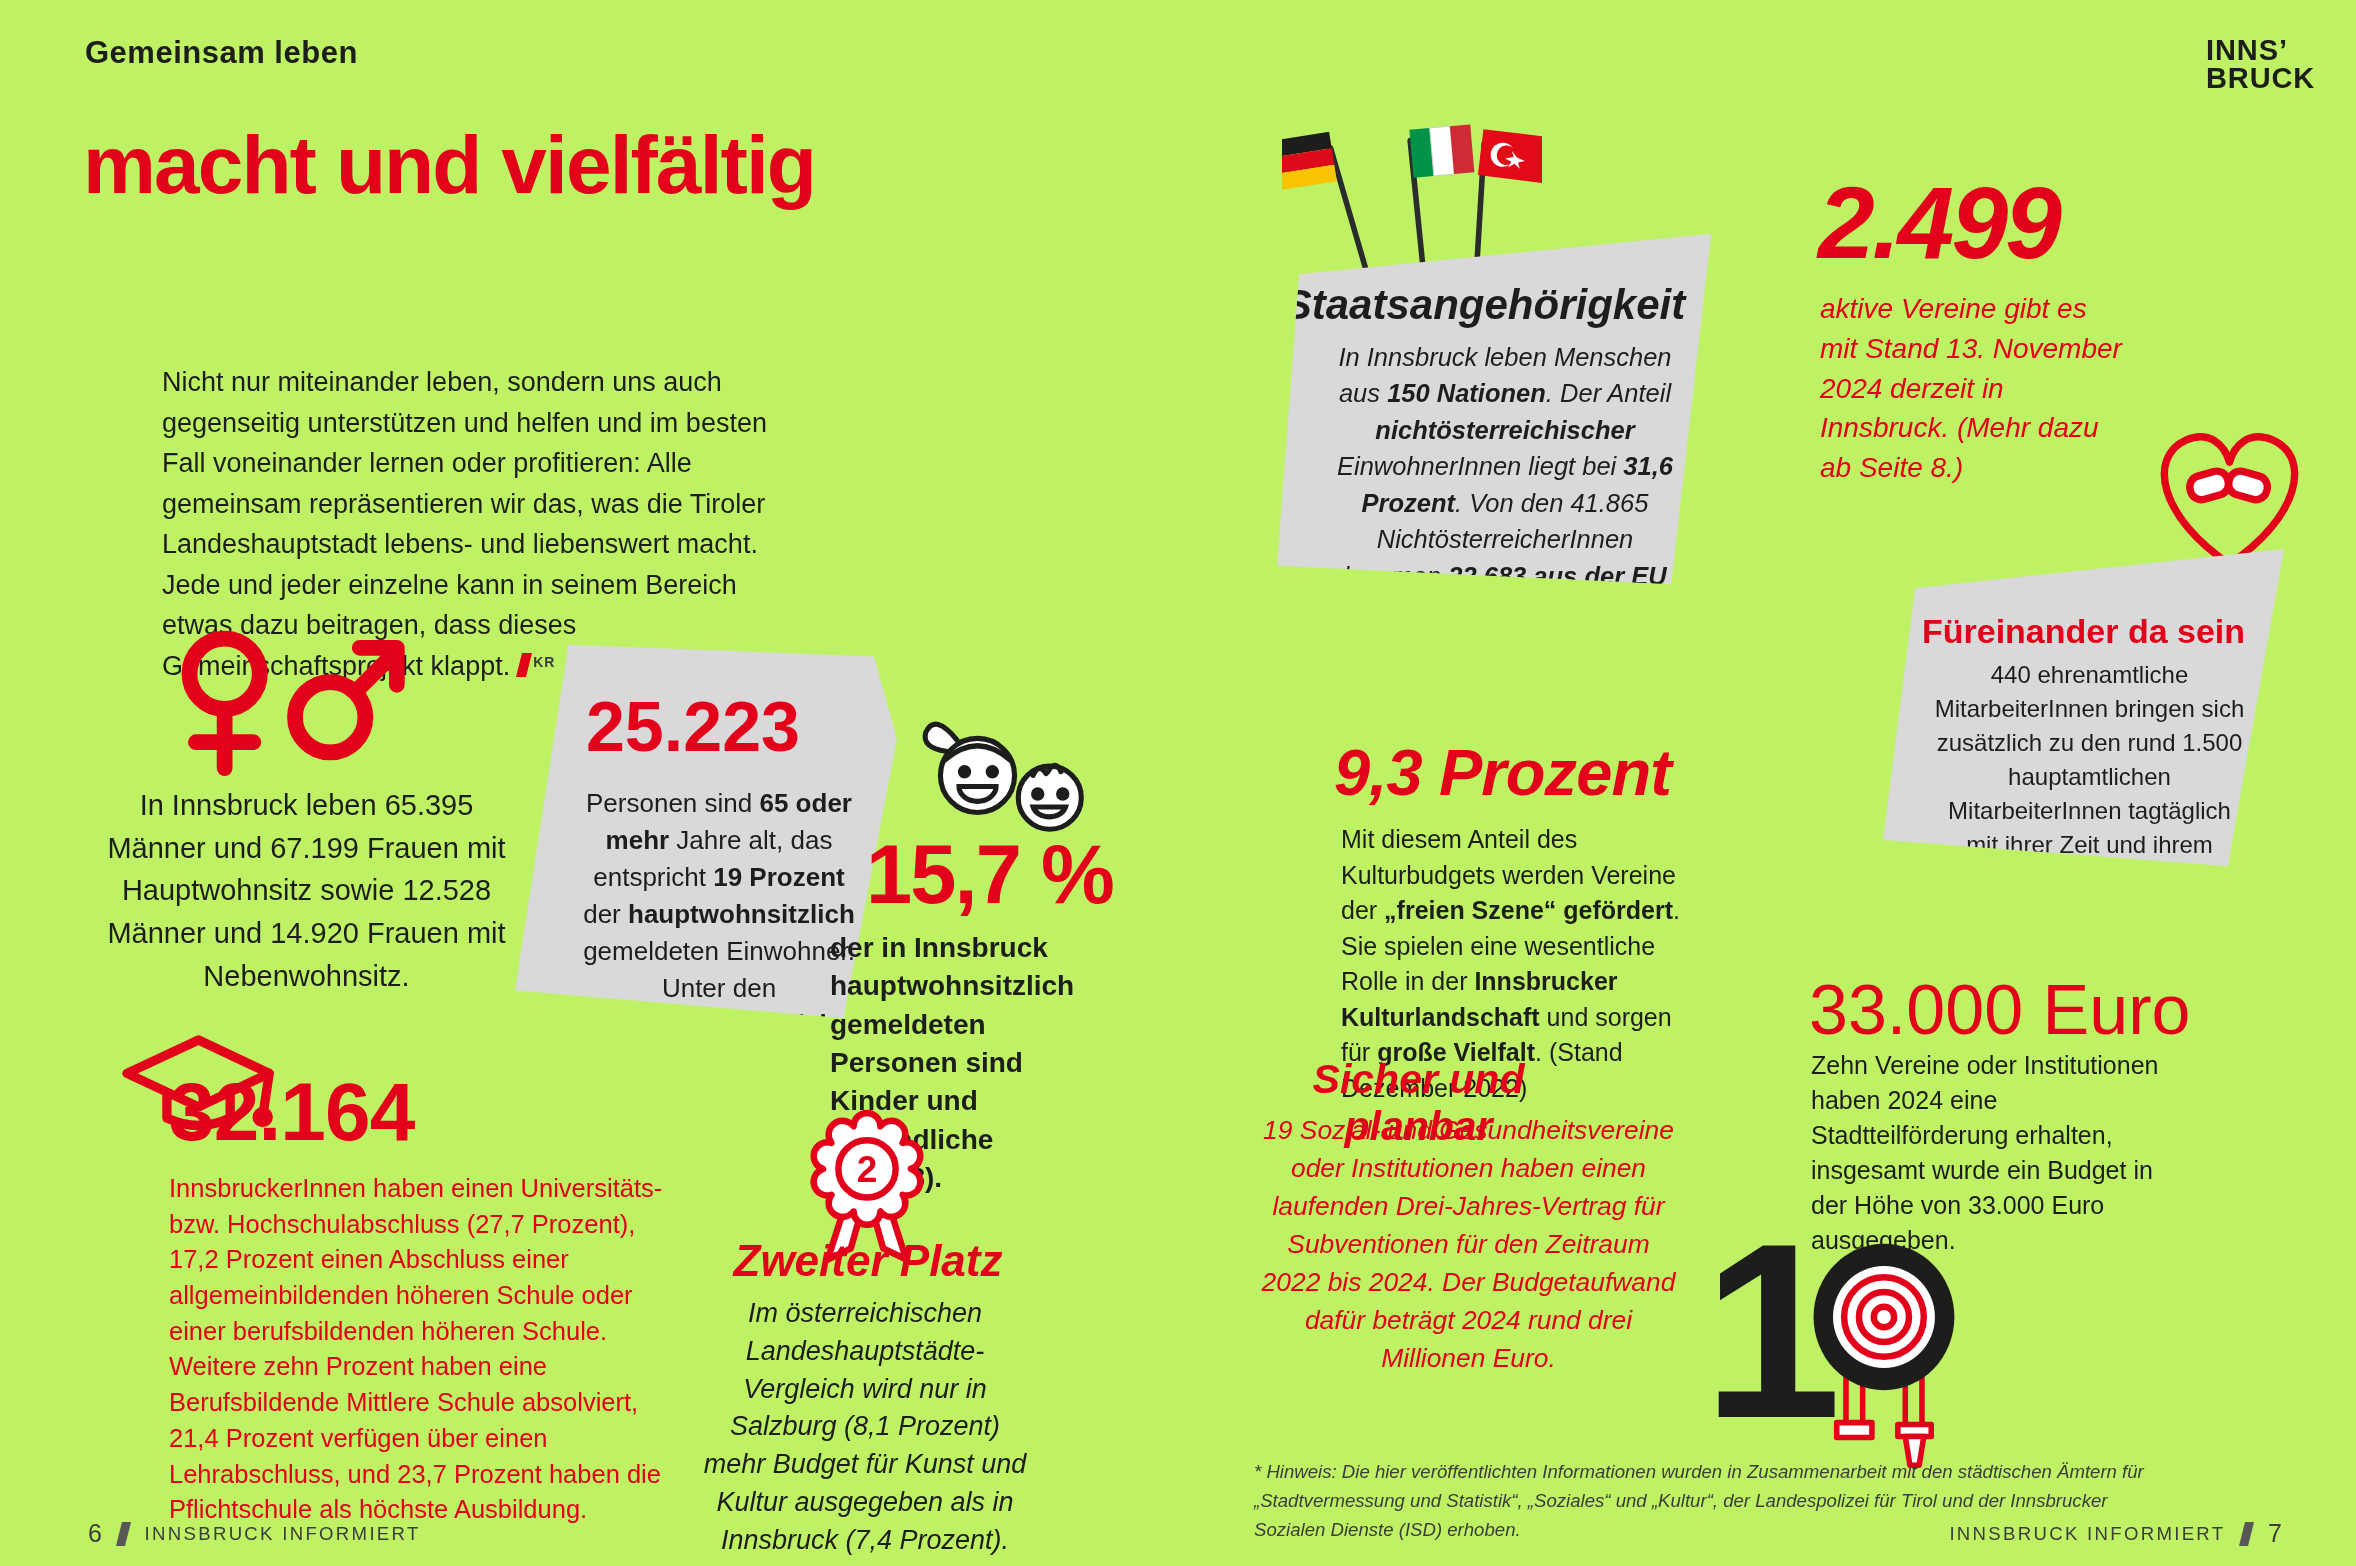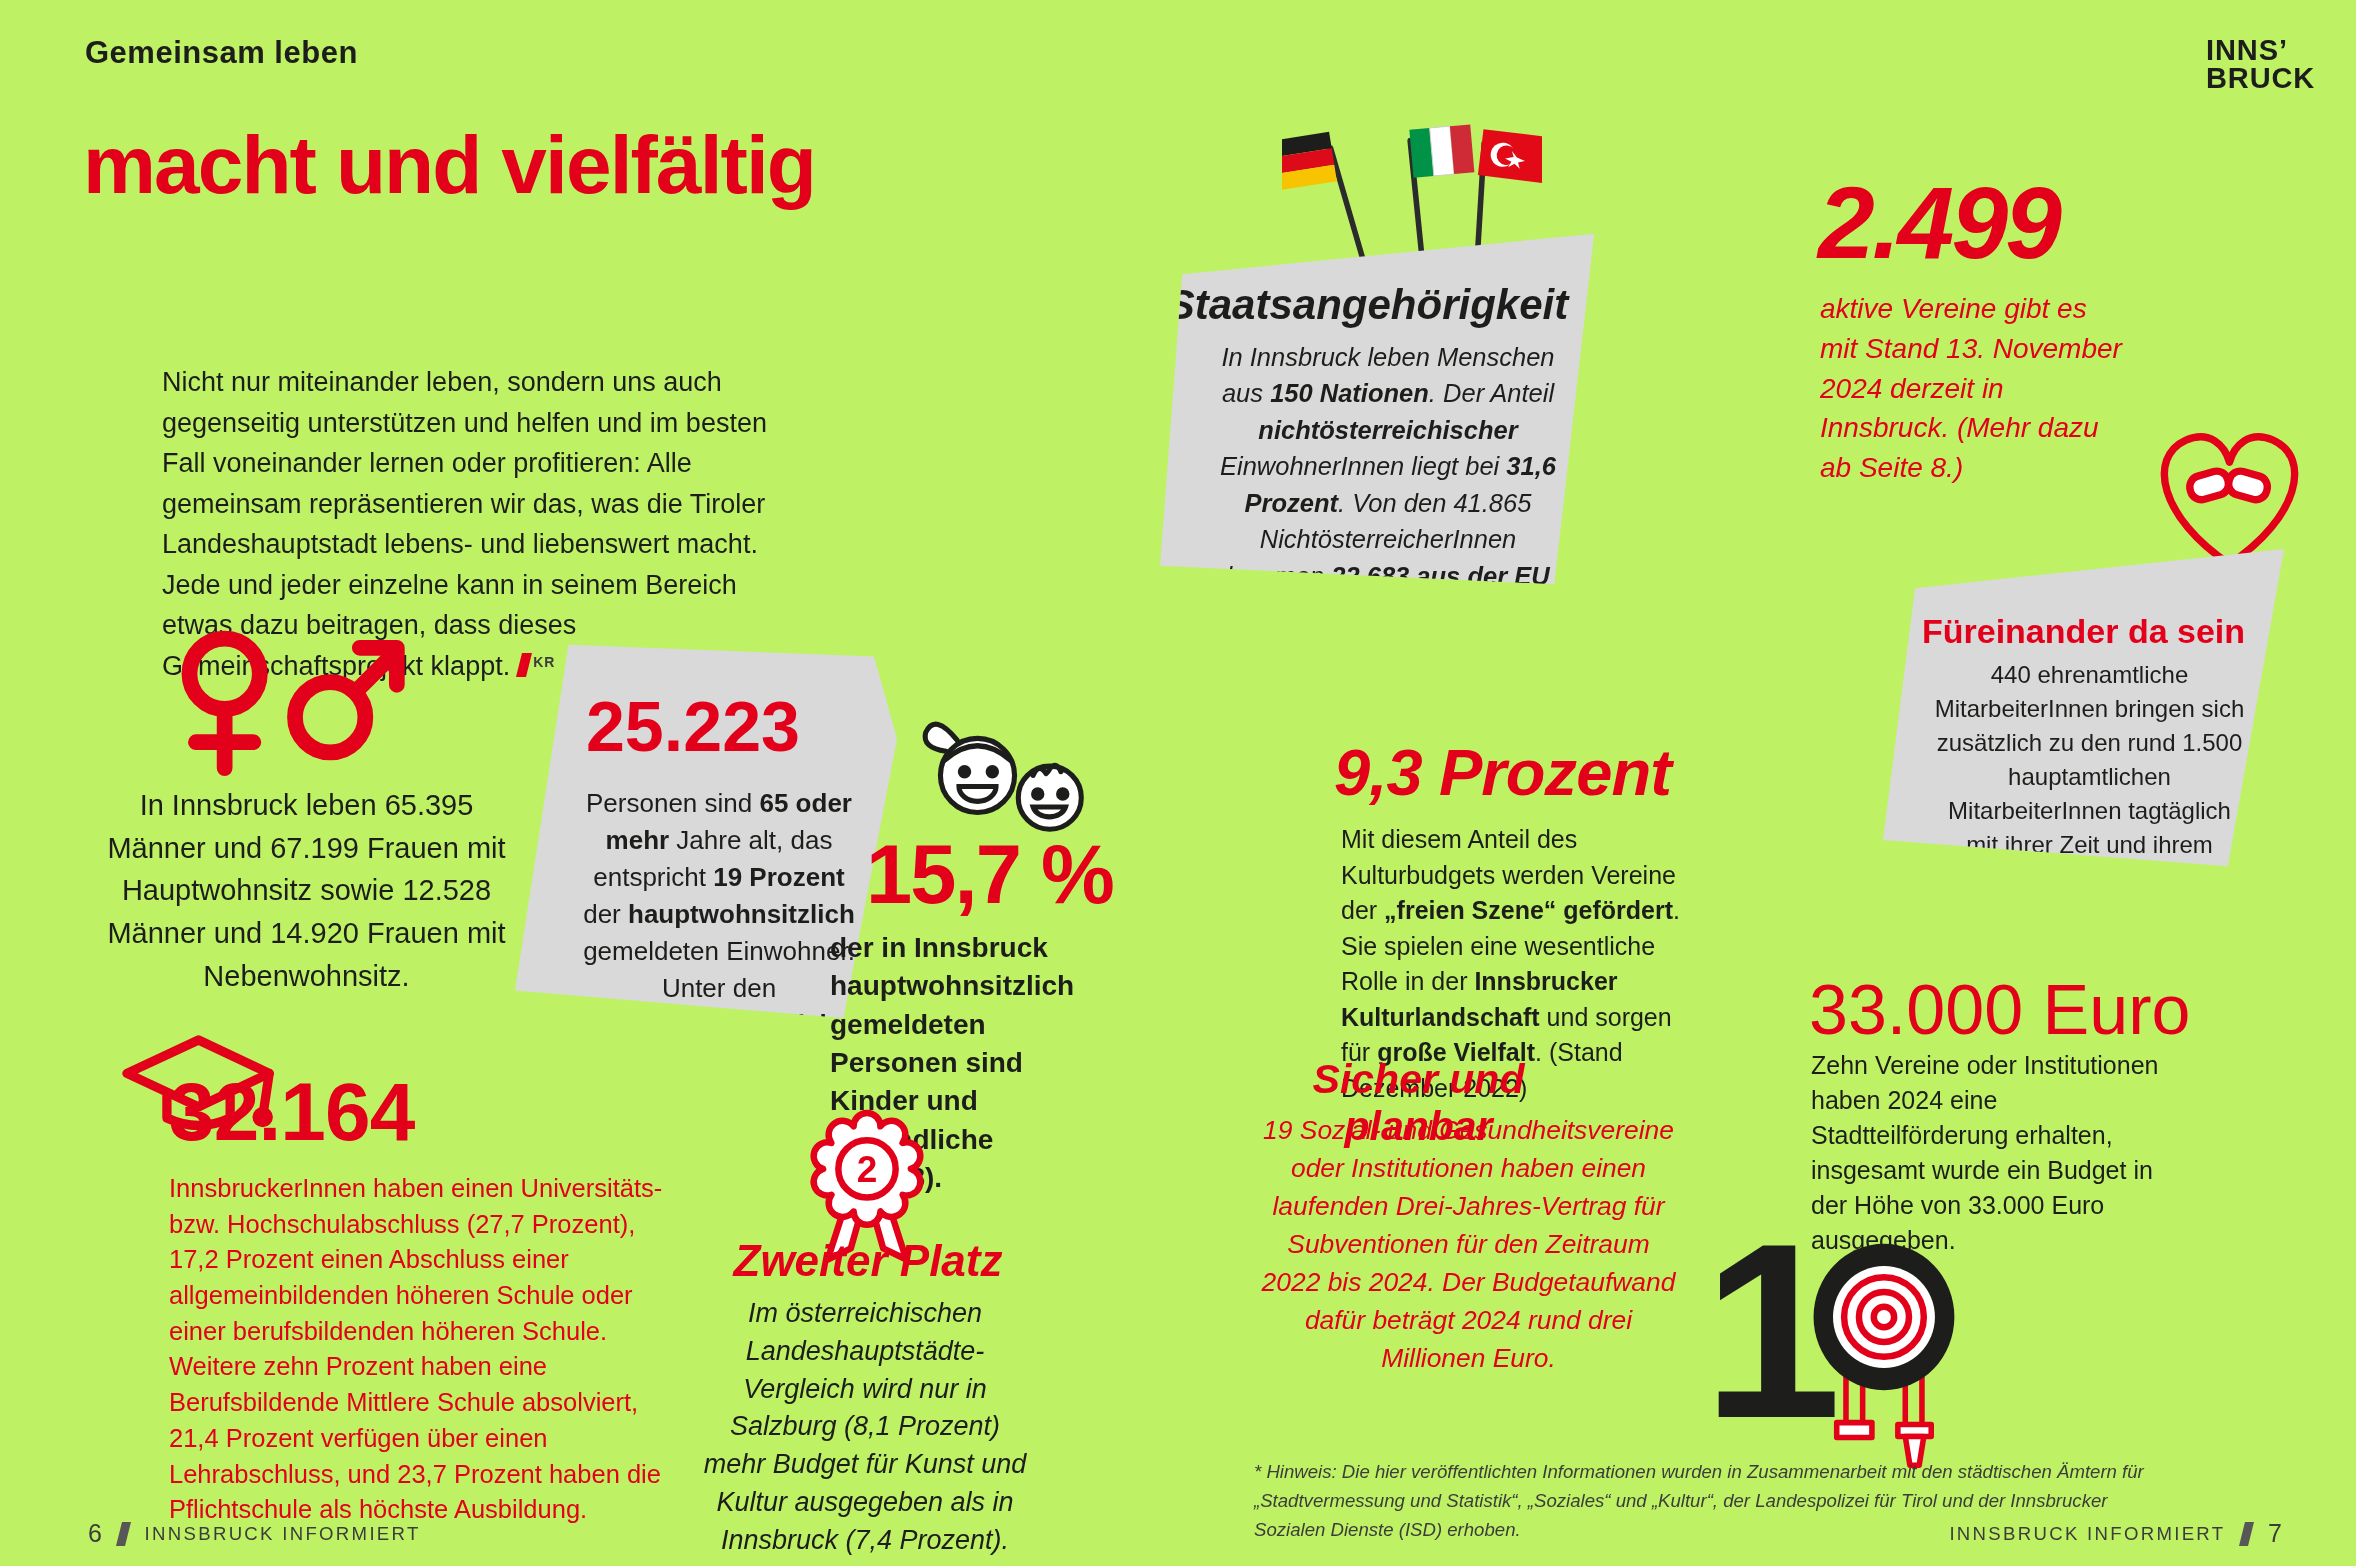--- a/index.html
+++ b/index.html
@@ -31,21 +31,21 @@
 
   .kids-num{left:835px;top:827px;width:278px;text-align:right;font-size:83px;font-weight:700;color:var(--red);letter-spacing:-1.9px}
   .kids-text{left:830px;top:929px;width:283px;text-align:left;font-size:28px;font-weight:700;line-height:1.37}
 
   .edu-num{left:169px;top:1065px;font-size:82px;font-weight:700;color:var(--red);letter-spacing:-0.9px}
   .edu-text{left:169px;top:1171px;width:506px;font-size:25.5px;line-height:1.4;color:var(--red)}
 
   .sp-head{left:724px;top:1236px;width:288px;text-align:center;font-size:44px;font-weight:700;font-style:italic;color:var(--red)}
   .sp-text{left:698px;top:1295px;width:334px;text-align:center;font-size:27px;line-height:1.4;font-style:italic}
 
-  .block-nat{left:1160px;top:230px;width:443px;height:369px;
+  .block-nat{left:1277px;top:230px;width:443px;height:369px;
     clip-path:polygon(5% 12%, 98% 1%, 89% 96%, 0 91%)}
   .block-nat .head{position:absolute;left:0;right:28px;top:51px;text-align:center;font-size:42px;font-weight:700;font-style:italic}
   .block-nat .txt{position:absolute;left:54px;top:109px;width:348px;font-size:25.5px;line-height:1.43;font-style:italic;text-align:center}
 
   .cult-num{left:1317px;top:735px;width:371px;text-align:center;font-size:65px;font-weight:700;font-style:italic;color:var(--red);letter-spacing:-0.9px}
   .cult-text{left:1341px;top:822px;width:366px;font-size:25px;line-height:1.42}
 
   .plan-head{left:1247px;top:1056px;width:343px;text-align:center;font-size:41px;font-weight:700;font-style:italic;color:var(--red)}
   .plan-text{left:1260px;top:1111px;width:417px;text-align:center;font-size:26.4px;line-height:1.44;font-style:italic;color:var(--red)}
 

